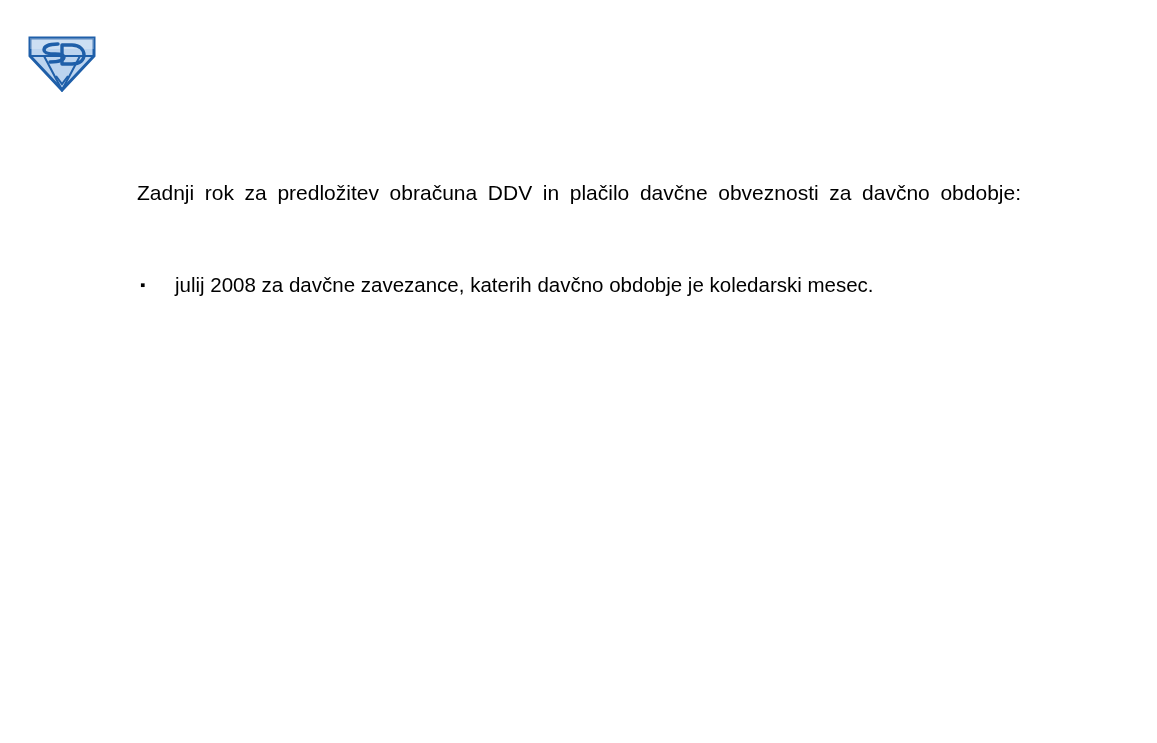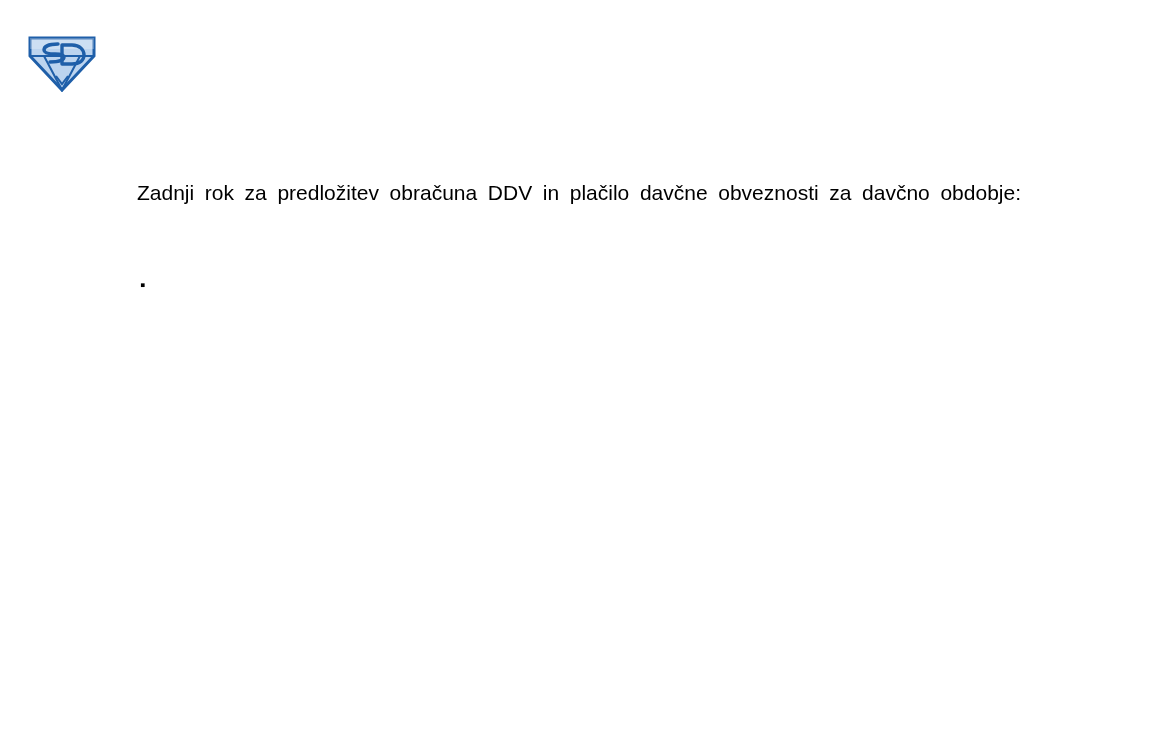--- a/index.html
+++ b/index.html
@@ -103,17 +103,18 @@
     </svg>
   </div>
 
   <div class="content">
 
     <p class="para">Zadnji rok za predložitev obračuna DDV in plačilo davčne obveznosti za davčno obdobje:</p>
 
     <ul class="bullet-list">
       <li class="bullet-item">
         <span class="bullet-marker">▪</span>
+        <span class="bullet-text">julij 2008 za davčne zavezance, katerih davčno obdobje je koledarski mesec.</span>
       </li>
     </ul>
 
   </div>
 </div>
 
 </body></html>

